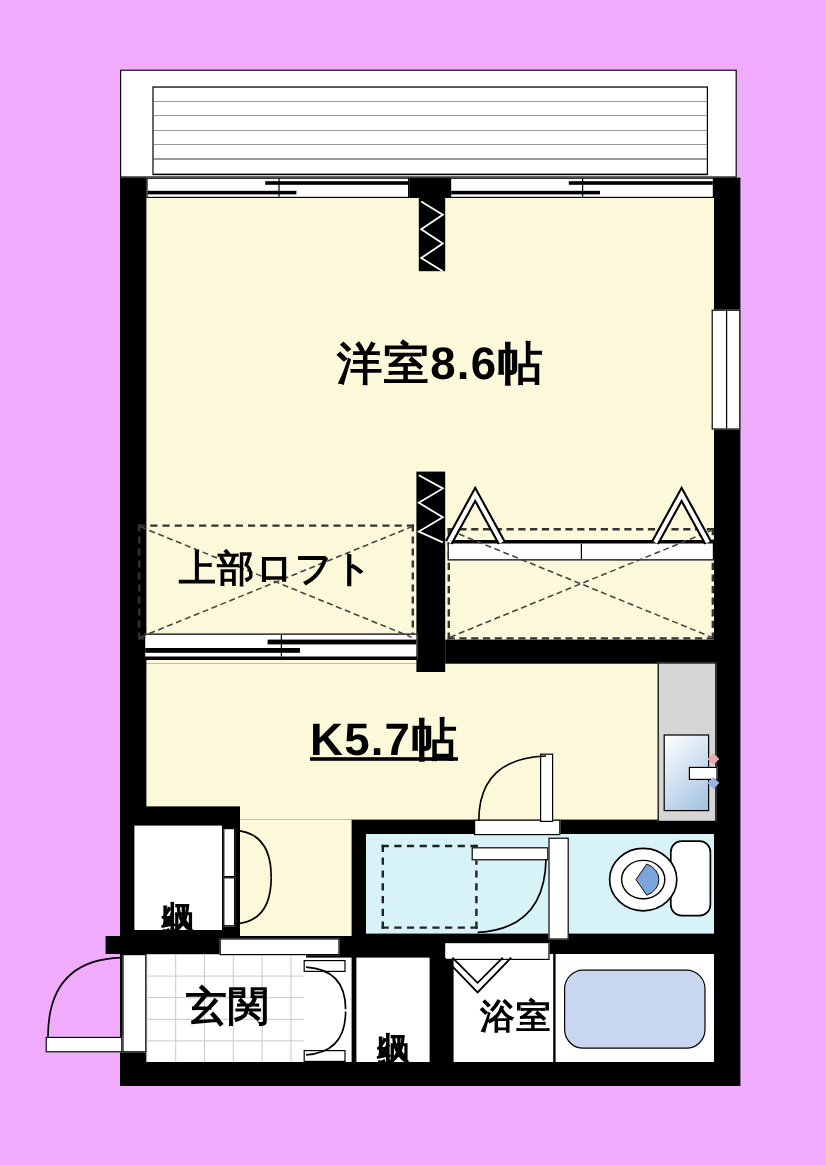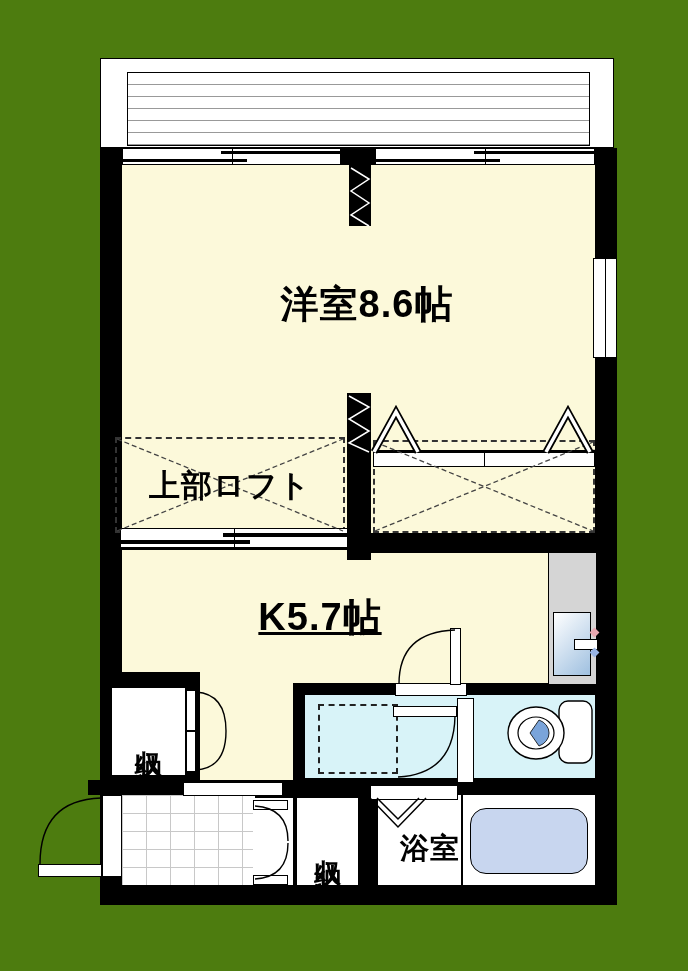--- a/index.html
+++ b/index.html
@@ -1,16 +1,16 @@
 <!DOCTYPE html>
 <html><head>
 <meta charset="utf-8">
 <style>
   html,body{margin:0;padding:0;background:#fff;}
-  #plan{position:relative;width:688px;height:971px;background:#4d7c0f;overflow:hidden;
+  #plan{position:relative;width:688px;height:971px;background:#f0abfc;overflow:hidden;
         font-family:"Liberation Sans","DejaVu Sans",sans-serif;color:#000;}
   .abs{position:absolute;box-sizing:border-box;}
   .blk{background:#000;}
   .lbl{display:flex;align-items:center;justify-content:center;
        font-weight:bold;letter-spacing:1px;line-height:1.05;}
   .vtext{writing-mode:vertical-rl;text-orientation:upright;letter-spacing:4px;}
   .winbar{position:absolute;background:#000;height:3px;}
   .windiv{position:absolute;top:0;bottom:0;width:1px;background:#000;left:50%;}
   svg{position:absolute;left:0;top:0;pointer-events:none;}
 </style>
@@ -136,19 +136,20 @@
 
     <g stroke="#000">
       <rect x="559" y="701" width="33" height="62" rx="9" fill="#fff" stroke-width="1.4"></rect>
       <ellipse cx="536" cy="733" rx="28" ry="26" fill="#fff" stroke-width="1.4"></ellipse>
       <ellipse cx="536" cy="733" rx="18" ry="16" fill="#fff" stroke-width="1.2"></ellipse>
       <path d="M539,720 A16,14 0 0 1 539,746 L530,733 Z" fill="#7AA4DA" stroke-width="0.8"></path>
     </g>
   </svg>
 
   <div class="abs lbl" style="left:192px;top:283px;width:350px;height:44px;font-size:38px;">洋室8.6帖</div>
-  <div class="abs lbl" style="left:130px;top:468px;width:200px;height:36px;font-size:31px;">上部ロフト</div>
+  <div class="abs lbl" style="left:130px;top:456px;width:200px;height:36px;font-size:31px;">上部ロフト</div>
   <div class="abs lbl" style="left:220px;top:596px;width:200px;height:44px;font-size:38px;text-decoration:underline;">K5.7帖</div>
   <div class="abs lbl vtext" style="left:118px;top:692px;width:60px;height:82px;font-size:27px;">収納</div>
   <div class="abs lbl vtext" style="left:300px;top:801px;width:55px;height:82px;font-size:27px;">収納</div>
+  <div class="abs lbl" style="left:130px;top:820px;width:120px;height:40px;font-size:34px;">玄関</div>
   <div class="abs lbl" style="left:390px;top:830px;width:80px;height:36px;font-size:29px;">浴室</div>
 
 </div>
 
 </body></html>

